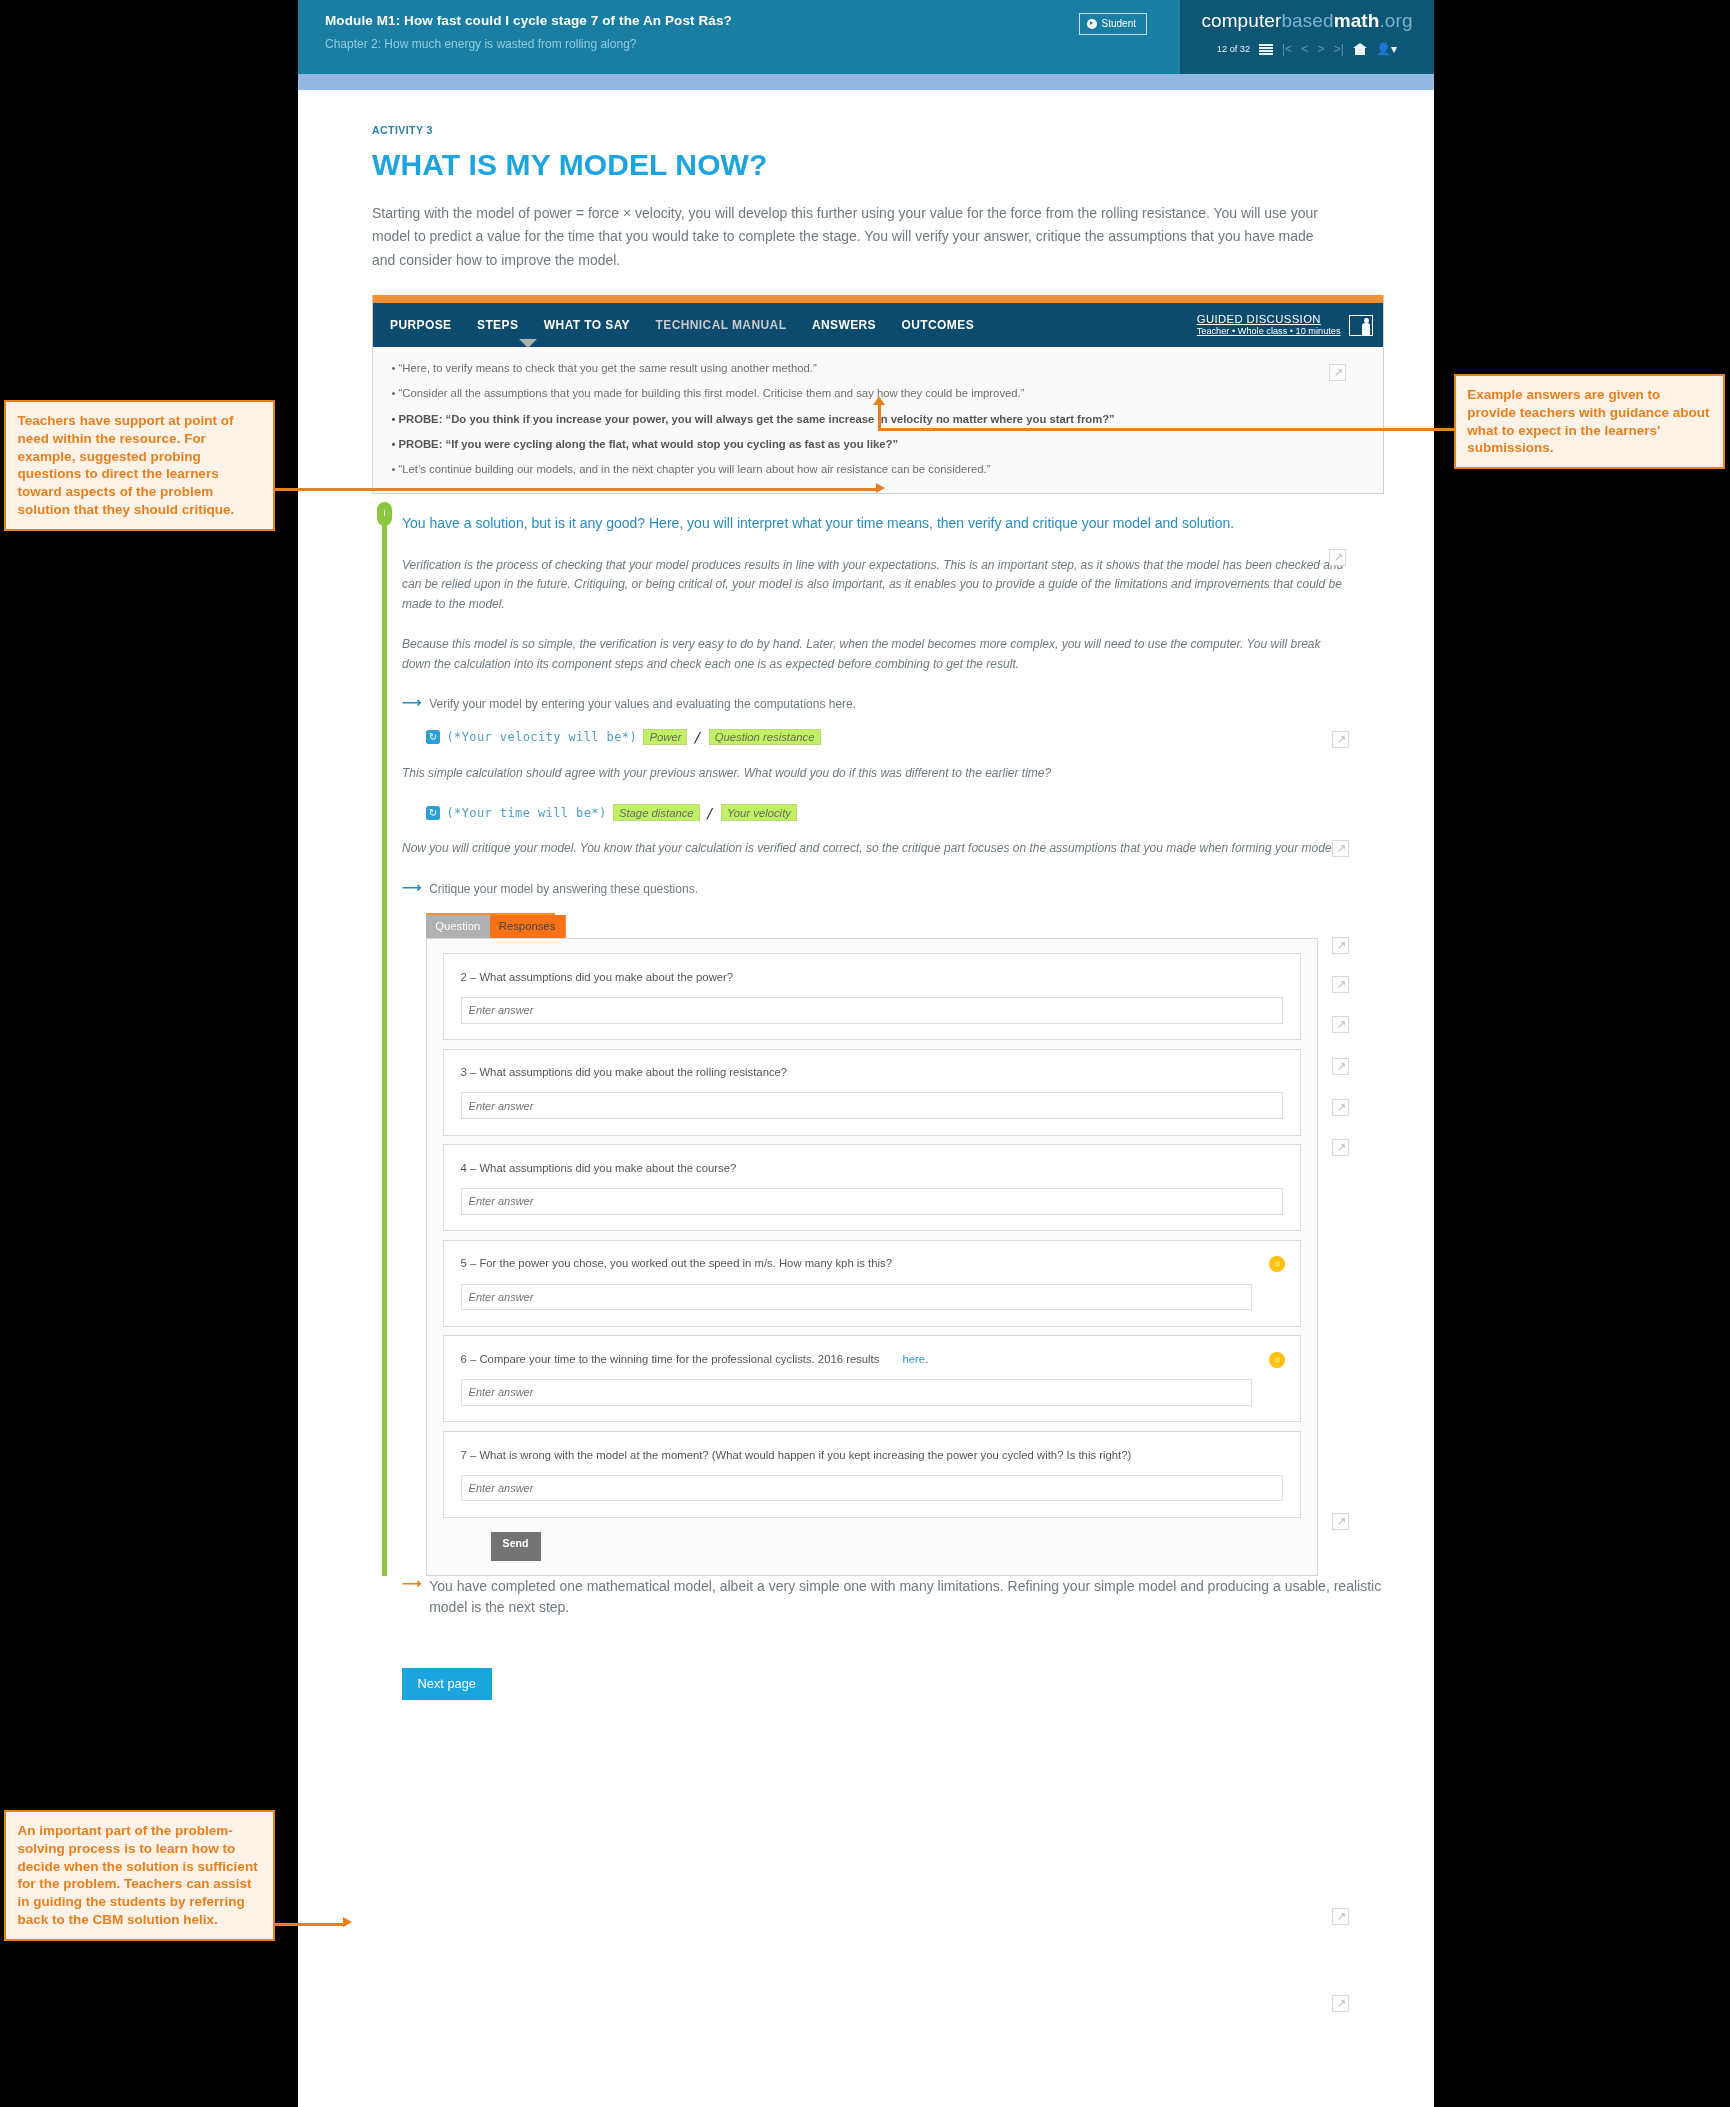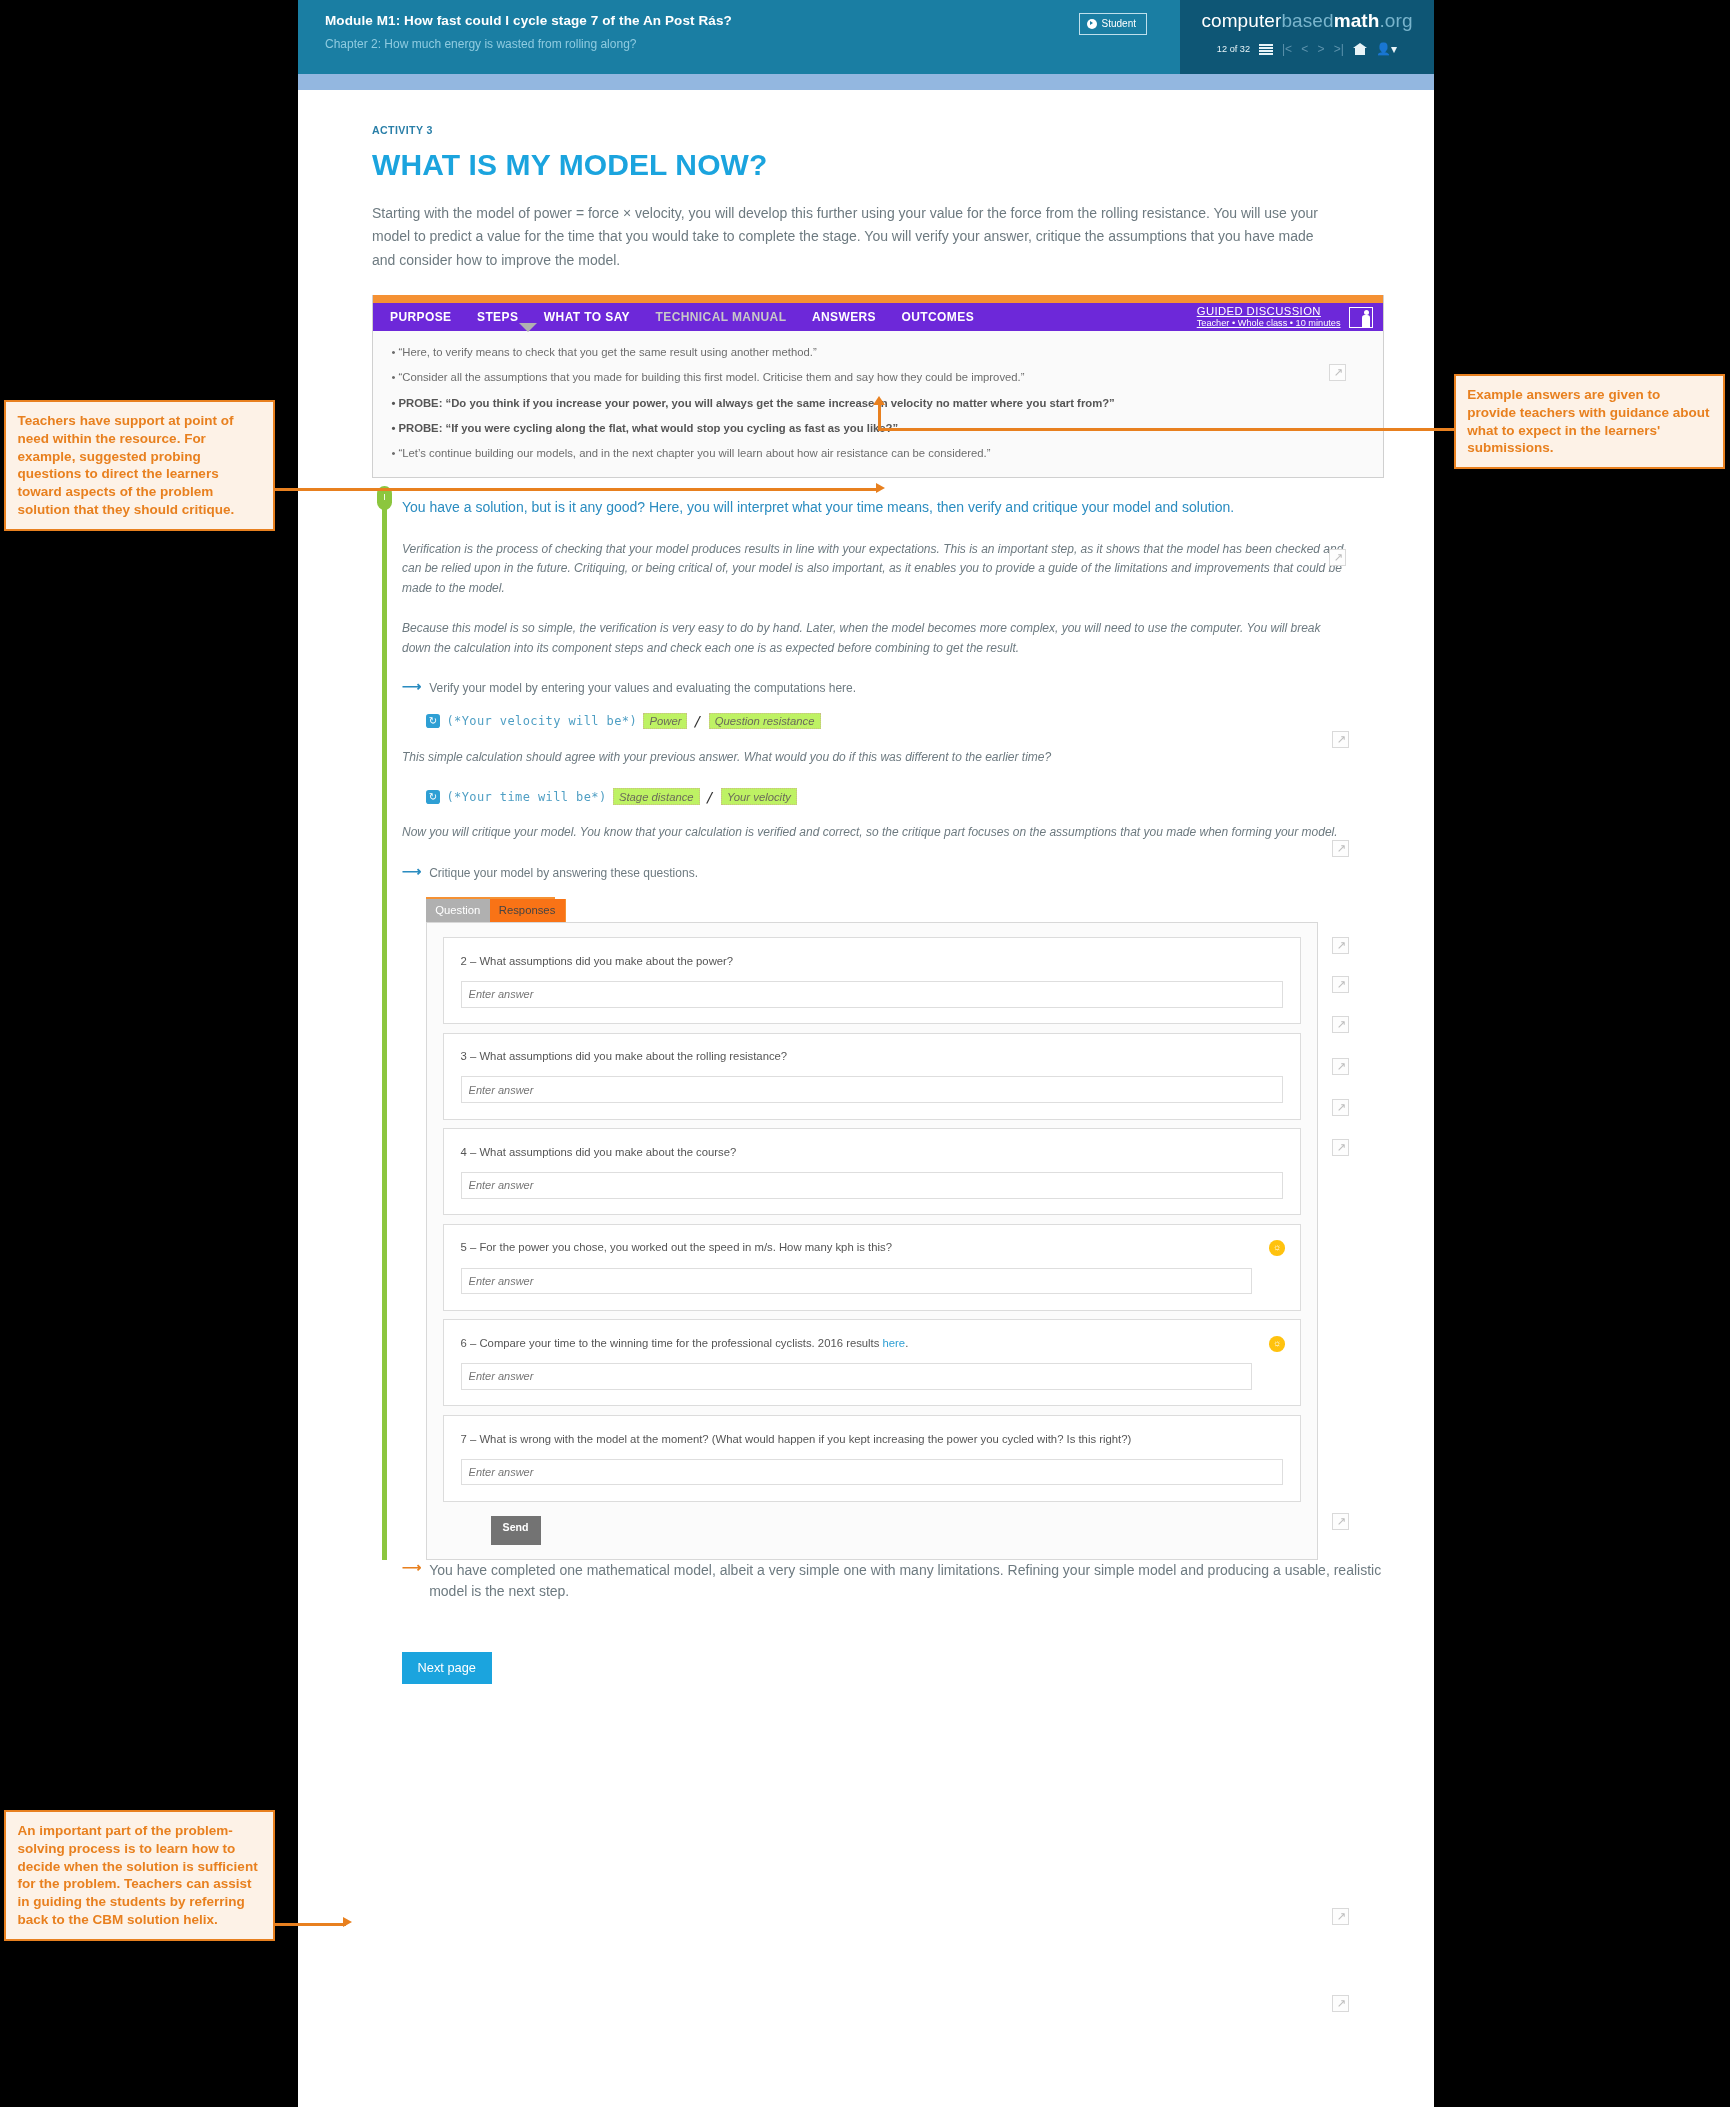--- a/index.html
+++ b/index.html
@@ -104,21 +104,21 @@
     max-width:964px;
   }
 
   
   .tpanel{
     border:0.7px solid #d0d0d0; border-top:none;
     margin-bottom:18.4px; position:relative;
   }
   .tpanel-top{ height:8.5px; background:#f59133; }
   .tabbar{
-    background:#6d28d9; height:28px; display:flex; align-items:center;
+    background:#0c4a6e; height:44px; display:flex; align-items:center;
     padding-left:17px; position:relative;
   }
   .tab{
     color:#ffffff; font-size:12px; font-weight:bold; letter-spacing:0.4px;
     margin-right:25.5px; white-space:nowrap;
   }
   .tab.dim{ color:#c8c8c8; }
   .gd{
     margin-left:auto; display:flex; align-items:center; gap:8.5px;
     padding-right:10px;
@@ -203,21 +203,21 @@
   .qtab.idle{ background:#f97316; color:#444; border-right:0.7px solid #f59133; }
   .qbox{
     border:0.7px solid #d8d8d8; background:#fbfbfb;
     padding:14px 15.6px 14px 15.6px;
   }
   .qcard{
     background:#ffffff; border:0.7px solid #dcdcdc;
     padding:15.6px 17px 15.6px 17px; margin-bottom:8.5px; position:relative;
   }
   .qtext{ color:#555; font-size:11.3px; line-height:1.4; margin:0 0 11.3px 0; }
-  .qtext a{ color:#2e9fd4; text-decoration:none; }
+  .qtext a{ color:#2e9fd4; text-decoration:none;margin-left:20px; }
   .qinput{
     display:block; width:100%; border:0.7px solid #dedede; background:#fff;
     padding:6.4px 7px; font-size:11px; font-style:italic; color:#b0b0b0;
     font-family:"Liberation Sans",sans-serif;
   }
   .qcard.hinted .qinput{ width:calc(100% - 31px); }
   .hint-bulb{
     position:absolute; right:15.6px; top:15.6px;
     width:15.6px;height:15.6px;border-radius:50%;
     background:#ffc20e; color:#ffffff;

